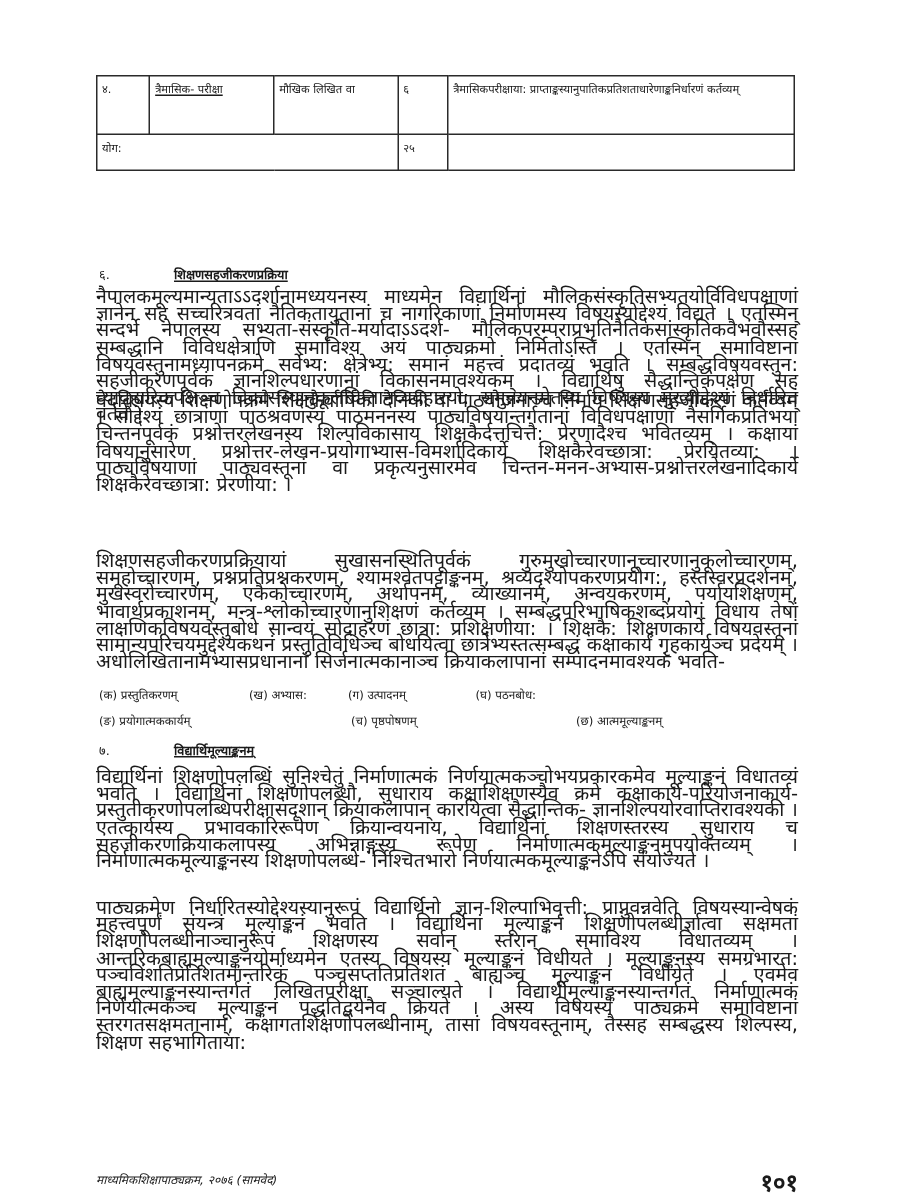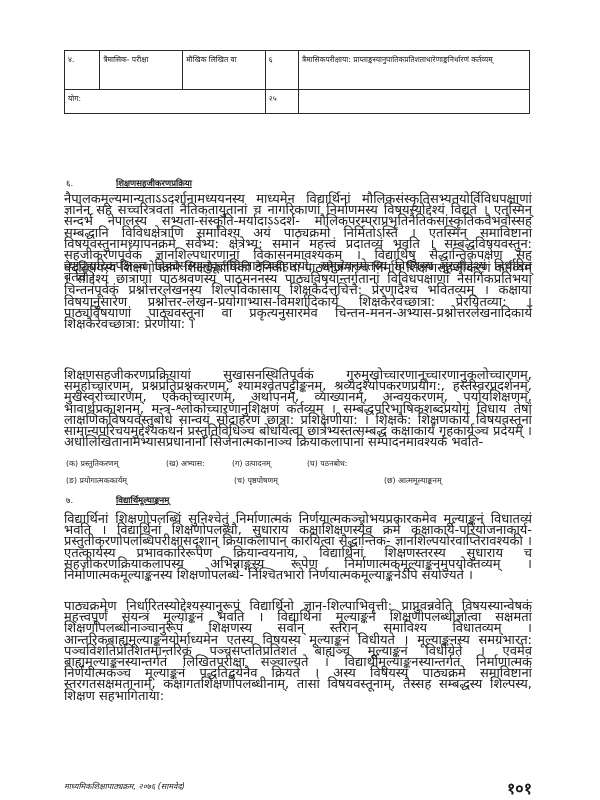--- a/index.html
+++ b/index.html
@@ -2,21 +2,21 @@
 <html><head>
 <meta charset="utf-8">
 <style>
   html, body { margin: 0; padding: 0; background: #ffffff; }
   body { width: 600px; height: 800px; position: relative; overflow: hidden;
          font-family: "DejaVu Sans", "Liberation Sans", sans-serif; color: #1a1a1a; }
   .page { position: absolute; left: 64px; top: 0; width: 472px; }
   table.eval { position: absolute; top: 50px; left: 0; width: 466px; border-collapse: collapse;
                font-size: 7.5px; line-height: 10px; }
   table.eval td { border: 1.2px solid #2a2a2a; vertical-align: top; padding: 4px 3px; }
-  .c1 { width: 26px; } .c2 { width: 70px; } .c3 { width: 70px; margin-top: 37px; } .c4 { width: 24px; } .c5 { width: 208px; }
+  .c1 { width: 26px; } .c2 { width: 70px; text-decoration: underline; } .c3 { width: 70px; margin-top: 37px; } .c4 { width: 24px; } .c5 { width: 208px; }
   .r1 td { height: 56px; }
   .r2 td { height: 30px; }
   .r3 td { height: 15px; padding-top: 3px; padding-bottom: 3px; }
   .just { text-align: justify; text-align-last: left; }
   .sechead { position: absolute; left: 2px; font-size: 8.5px; font-weight: bold; }
   .sechead .num { display: inline-block; width: 30px; font-weight: normal; }
   .sechead .title { text-decoration: underline; padding-left: 20px; }
   .para { position: absolute; left: 0; width: 468px; font-size: 13px; line-height: 11.2px;
           text-align: justify; }
   .list-row { position: absolute; left: 0; width: 468px; font-size: 7.8px; line-height: 11px; }
@@ -52,21 +52,21 @@
   </div>
 
   <div class="para" style="top:193px;">नैपालकमूल्यमान्यताऽऽदर्शानामध्ययनस्य माध्यमेन विद्यार्थिनां मौलिकसंस्कृतिसभ्यतयोर्विविधपक्षाणां ज्ञानेन सह सच्चरित्रवतां नैतिकतायुतानां च नागरिकाणां निर्माणमस्य विषयस्योद्देश्यं विद्यते । एतस्मिन् सन्दर्भे नेपालस्य सभ्यता-संस्कृति-मर्यादाऽऽदर्श- मौलिकपरम्पराप्रभृतिनैतिकसांस्कृतिकवैभवौस्सह सम्बद्धानि विविधक्षेत्राणि समाविश्य अयं पाठ्यक्रमो निर्मितोऽस्ति । एतस्मिन् समाविष्टानां विषयवस्तुनामध्यापनक्रमे सर्वेभ्य: क्षेत्रेभ्य: समानं महत्त्वं प्रदातव्यं भवति । सम्बद्धविषयवस्तुन: सहजीकरणपूर्वकं ज्ञानशिल्पधारणानां विकासनमावश्यकम् । विद्यार्थिषु सैद्धान्तिकपक्षेण सह व्यावहारिकपक्षञ्च विकासस्यानुकूलचिन्तानव्यवहारयो: समुन्नयनमेतस्य विषयस्य मुख्योद्देश्यं निर्धारितं वर्तते ।</div>
   <div class="para" style="top:262px;">वेदविषयस्य शिक्षणोपक्रमे शिक्षकैर्वार्षिकी दैनिकी वा पाठयोजनाञ्च निर्माय शिक्षणसहजीकरणं कर्तव्यम् । सोद्देश्यं छात्राणां पाठश्रवणस्य पाठमननस्य पाठ्यविषयान्तर्गतानां विविधपक्षाणां नैसर्गिकप्रतिभया चिन्तनपूर्वकं प्रश्नोत्तरलेखनस्य शिल्पविकासाय शिक्षकैर्दत्तचित्तै: प्रेरणादैश्च भवितव्यम् । कक्षायां विषयानुसारेण प्रश्नोत्तर-लेखन-प्रयोगाभ्यास-विमर्शादिकार्ये शिक्षकैरेवच्छात्रा: प्रेरयितव्या: । पाठ्यविषयाणां पाठ्यवस्तूनां वा प्रकृत्यनुसारमेव चिन्तन-मनन-अभ्यास-प्रश्नोत्तरलेखनादिकार्ये शिक्षकैरेवच्छात्रा: प्रेरणीया: ।</div>
   <div class="para" style="top:369px;">शिक्षणसहजीकरणप्रक्रियायां सुखासनस्थितिपूर्वकं गुरुमुखोच्चारणानूच्चारणानुकूलोच्चारणम्, समूहोच्चारणम्, प्रश्नप्रतिप्रश्नकरणम्, श्यामश्वेतपट्टाङ्कनम्, श्रव्यदृश्योपकरणप्रयोग:, हस्तस्वरप्रदर्शनम्, मुखस्वरोच्चारणम्, एकैकोच्चारणम्, अर्थापनम्, व्याख्यानम्, अन्वयकरणम्, पर्यायशिक्षणम्, भावार्थप्रकाशनम्, मन्त्र-श्लोकोच्चारणानुशिक्षणं कर्तव्यम् । सम्बद्धपरिभाषिकशब्दप्रयोगं विधाय तेषां लाक्षणिकविषयवस्तुबोधे सान्वयं सोदाहरणं छात्रा: प्रशिक्षणीया: । शिक्षकै: शिक्षणकार्ये विषयवस्तूनां सामान्यपरिचयमुद्देश्यकथनं प्रस्तुतिविधिञ्च बोधयित्वा छात्रेभ्यस्तत्सम्बद्धं कक्षाकार्यं गृहकार्यञ्च प्रदेयम् । अधोलिखितानामभ्यासप्रधानानां सिर्जनात्मकानाञ्च क्रियाकलापानां सम्पादनमावश्यकं भवति-</div>
 
   <div class="list-row" style="top:458px;">
     <span style="left:2px;">(क) प्रस्तुतिकरणम्</span>
     <span style="left:102px;text-align:center;">(ख) अभ्यास:</span>
     <span style="left:168px;">(ग) उत्पादनम्</span>
-    <span style="left:243px;">(घ) पठनबोध:</span>
+    <span style="left:253px;">(घ) पठनबोध:</span>
   </div>
   <div class="list-row" style="top:475px;">
     <span style="left:2px;">(ङ) प्रयोगात्मककार्यम्</span>
     <span style="left:170px;">(च) पृष्ठपोषणम्</span>
     <span style="left:320px;">(छ) आत्ममूल्याङ्कनम्</span>
   </div>
 
   <div class="sechead" style="top:494px;">
     <span class="num">७.</span><span class="title">विद्यार्थिमूल्याङ्कनम्</span>
   </div>

